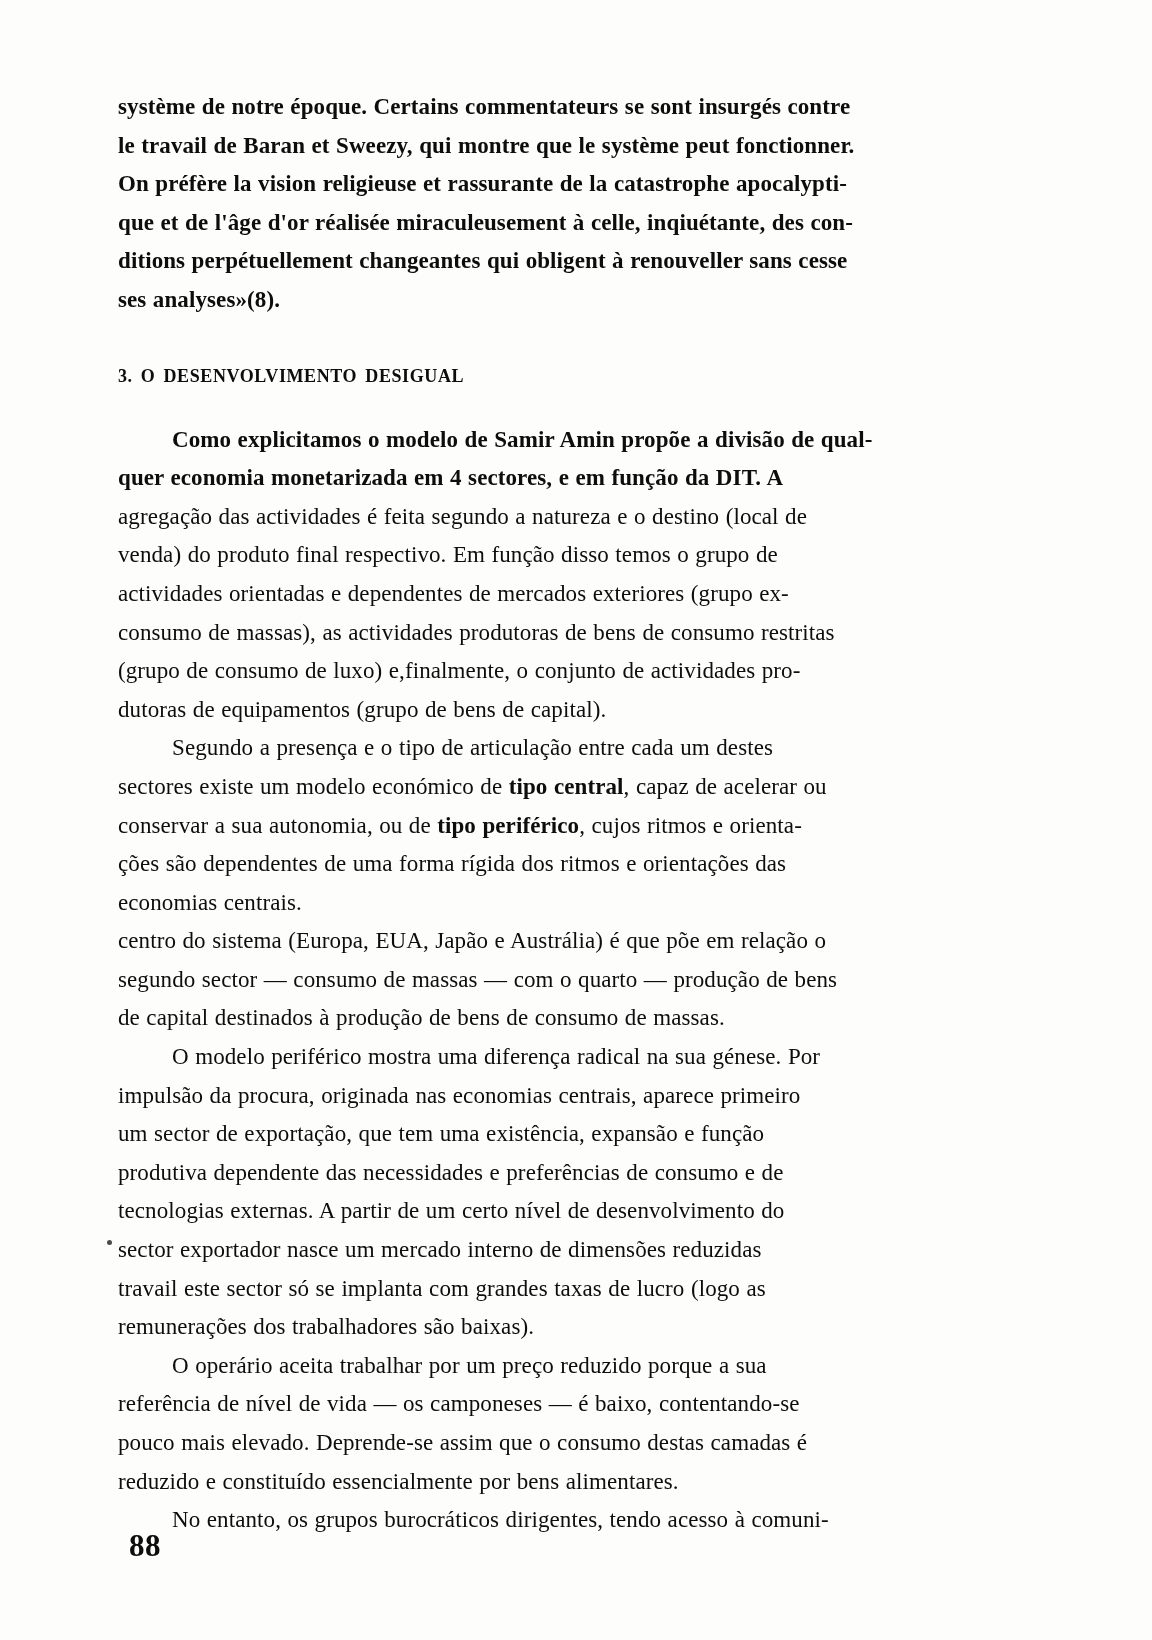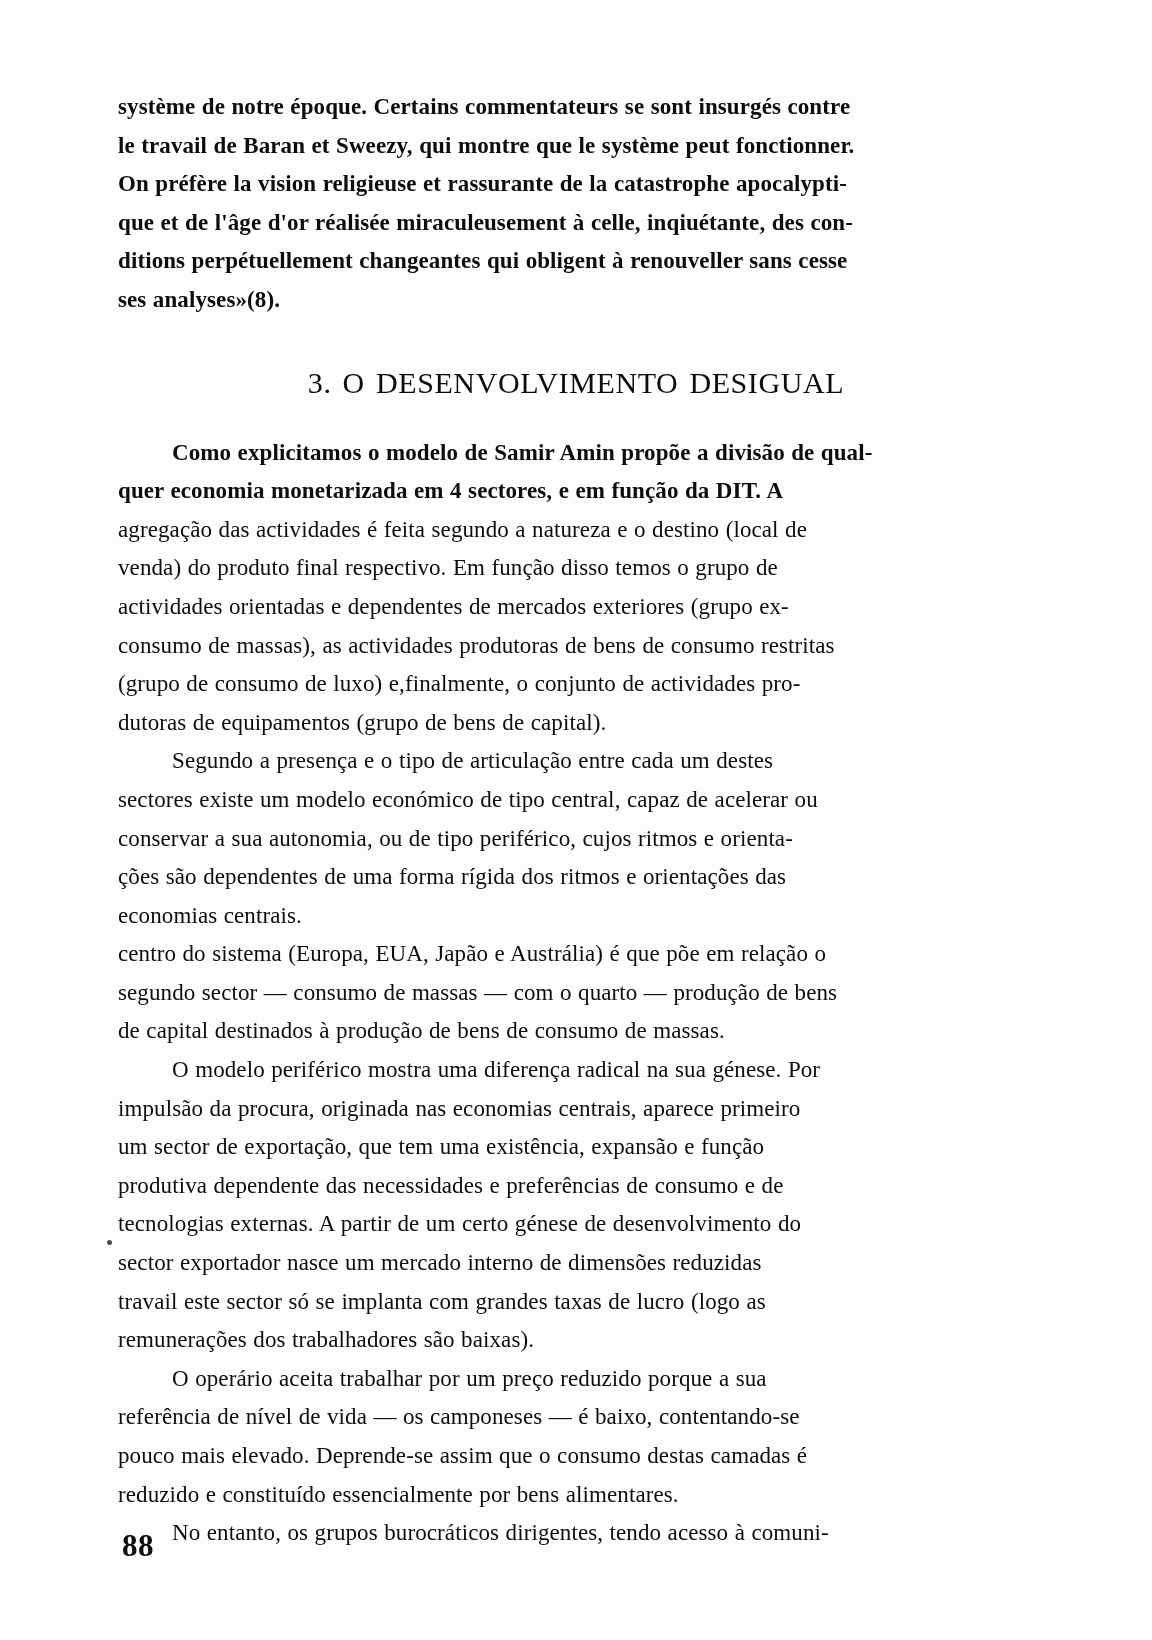--- a/index.html
+++ b/index.html
@@ -41,37 +41,37 @@
   }
 
   p.para .ln {
     display: block;
     white-space: nowrap;
   }
   p.para .ln.last {
     display: block;
   }
 
-  b, .bold { font-weight: normal; }
+  b, .bold { font-weight: bold; }
 
   
   .ink-heavy { font-weight: bold; }
 
   .section-heading {
     margin: 46px 0 34px 0;
-    text-align: center;
-    font-size: 30px;
-    font-weight: normal;
+    text-align: left;
+    font-size: 18px;
+    font-weight: bold;
     letter-spacing: 0.6px;
     word-spacing: 3px;
   }
 
   .page-number {
     position: absolute;
-    left: 122px;
+    left: 129px;
     top: 1528px;
     font-size: 31px;
     font-weight: bold;
     letter-spacing: .5px;
   }
 
   .margin-speck {
     position: absolute;
     left: 107px;
     top: 1240px;
@@ -125,21 +125,21 @@
     <span class="ln">centro do sistema (Europa, EUA, Japão e Austrália) é que põe em relação o</span>
     <span class="ln">segundo sector — consumo de massas — com o quarto — produção de bens</span>
     <span class="ln last">de capital destinados à produção de bens de consumo de massas.</span>
   </p>
 
   <p class="para block">
     <span class="ln" style="padding-left:54px">O modelo periférico mostra uma diferença radical na sua génese. Por</span>
     <span class="ln">impulsão da procura, originada nas economias  centrais, aparece primeiro</span>
     <span class="ln">um sector  de exportação,  que tem uma  existência,  expansão  e função</span>
     <span class="ln">produtiva dependente  das  necessidades  e preferências de consumo e de</span>
-    <span class="ln">tecnologias  externas. A  partir de um certo génese de  desenvolvimento do</span>
+    <span class="ln">tecnologias  externas. A  partir de um certo nível de  desenvolvimento do</span>
     <span class="ln">sector exportador  nasce um  mercado  interno  de dimensões  reduzidas</span>
     <span class="ln">travail este sector só se implanta  com  grandes  taxas  de lucro (logo as</span>
     <span class="ln last">remunerações dos trabalhadores são baixas).</span>
   </p>
 
   <p class="para block">
     <span class="ln" style="padding-left:54px">O operário  aceita trabalhar  por um  preço  reduzido  porque a sua</span>
     <span class="ln">referência  de nível  de vida — os camponeses — é baixo,  contentando-se</span>
     <span class="ln">pouco mais elevado. Deprende-se assim que o consumo  destas camadas é</span>
     <span class="ln last">reduzido e constituído essencialmente por bens alimentares.</span>

